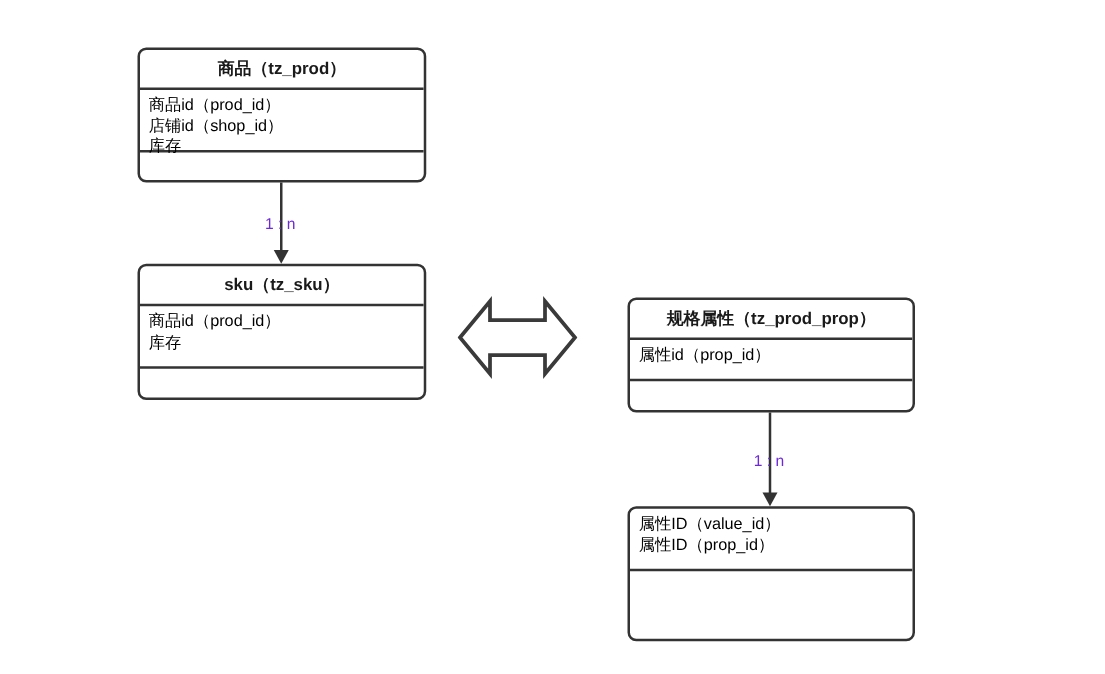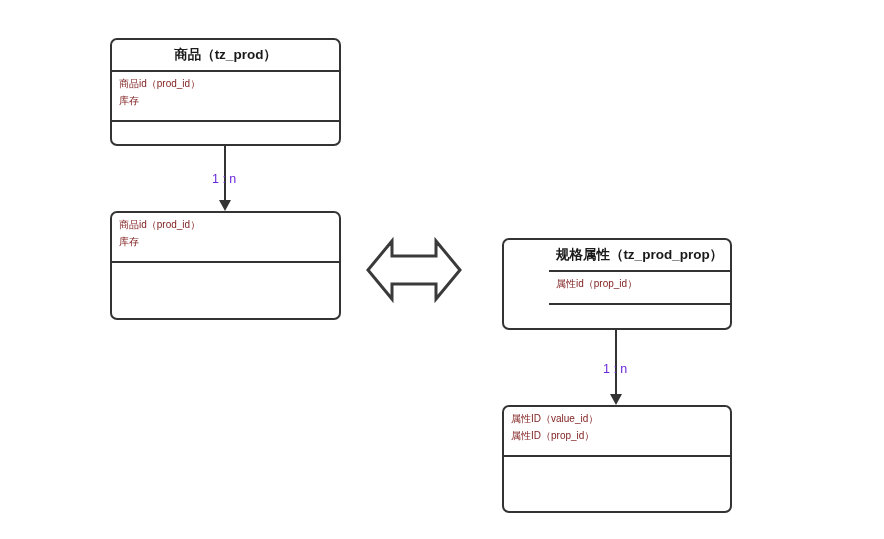--- a/index.html
+++ b/index.html
@@ -41,22 +41,22 @@
     border-bottom: 2px solid #333333;
     white-space: nowrap;
   }
   .entity-fields {
     box-sizing: border-box;
     width: 100%;
     padding: 4px 0 4px 7px;
     border-bottom: 2px solid #333333;
   }
   .field {
-    font-size: 10px;
-    color: #7f1d1d;
+    font-size: 13px;
+    color: #000000;
     line-height: 16.5px;
     white-space: nowrap;
   }
   .entity-footer {
     box-sizing: border-box;
     width: 100%;
   }
 
   
   .connector {
@@ -91,46 +91,48 @@
 </style>
 </head>
 <body>
 
 <div id="canvas">
 
   <div class="entity" style="left:110px; top:38px; width:231px; height:108px;">
     <div class="entity-title">商品（tz_prod）</div>
     <div class="entity-fields" style="height:50px;">
       <div class="field">商品id（prod_id）</div>
+      <div class="field">店铺id（shop_id）</div>
       <div class="field">库存</div>
     </div>
     <div class="entity-footer"></div>
   </div>
 
   <div class="connector" style="left:224px; top:146px; width:14px; height:65px;">
     <div class="conn-line" style="height:55px;"></div>
     <div class="conn-arrow" style="left:-5px; top:54px;"></div>
   </div>
   <div class="conn-label" style="left:212px; top:172px;">1 : n</div>
 
   <div class="entity" style="left:110px; top:211px; width:231px; height:109px;">
+    <div class="entity-title">sku（tz_sku）</div>
     <div class="entity-fields" style="height:50px;">
       <div class="field">商品id（prod_id）</div>
       <div class="field">库存</div>
     </div>
     <div class="entity-footer"></div>
   </div>
 
   <div class="double-arrow" style="left:366px; top:235px; width:96px; height:70px;">
     <svg width="96" height="70" viewBox="0 0 96 70" xmlns="http://www.w3.org/2000/svg">
       <polygon points="2,35 26,6 26,21 70,21 70,6 94,35 70,64 70,49 26,49 26,64" fill="#ffffff" stroke="#3a3a3a" stroke-width="3" stroke-linejoin="miter"></polygon>
     </svg>
   </div>
 
-  <div class="entity" style="left:502px; top:238px; width:230px; height:92px;padding-left:45px;">
+  <div class="entity" style="left:502px; top:238px; width:230px; height:92px;">
     <div class="entity-title">规格属性（tz_prod_prop）</div>
     <div class="entity-fields" style="height:33px;">
       <div class="field">属性id（prop_id）</div>
     </div>
     <div class="entity-footer"></div>
   </div>
 
   <div class="connector" style="left:615px; top:330px; width:14px; height:76px;">
     <div class="conn-line" style="height:65px;"></div>
     <div class="conn-arrow" style="left:-5px; top:64px;"></div>

